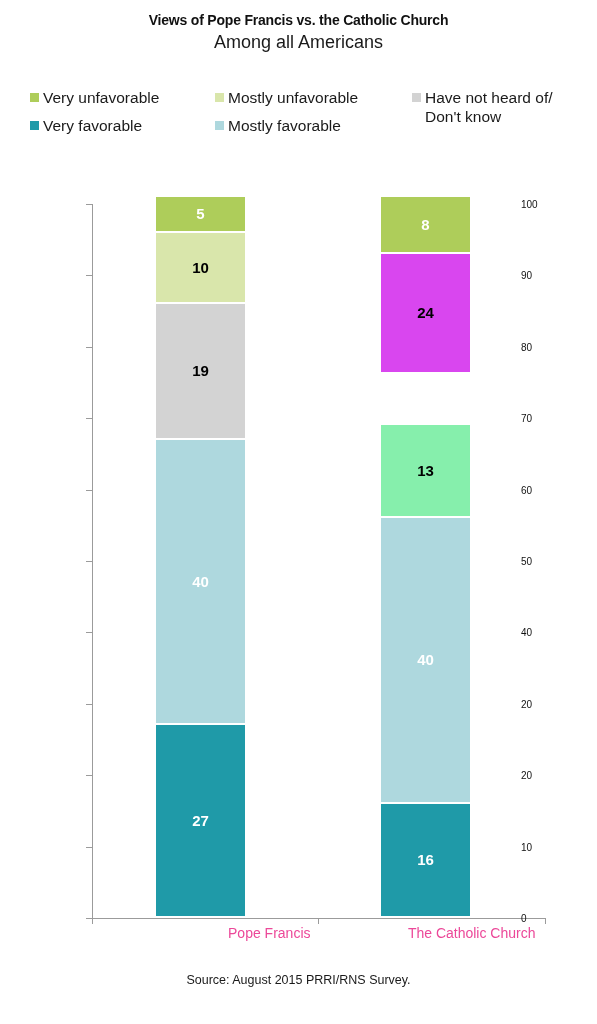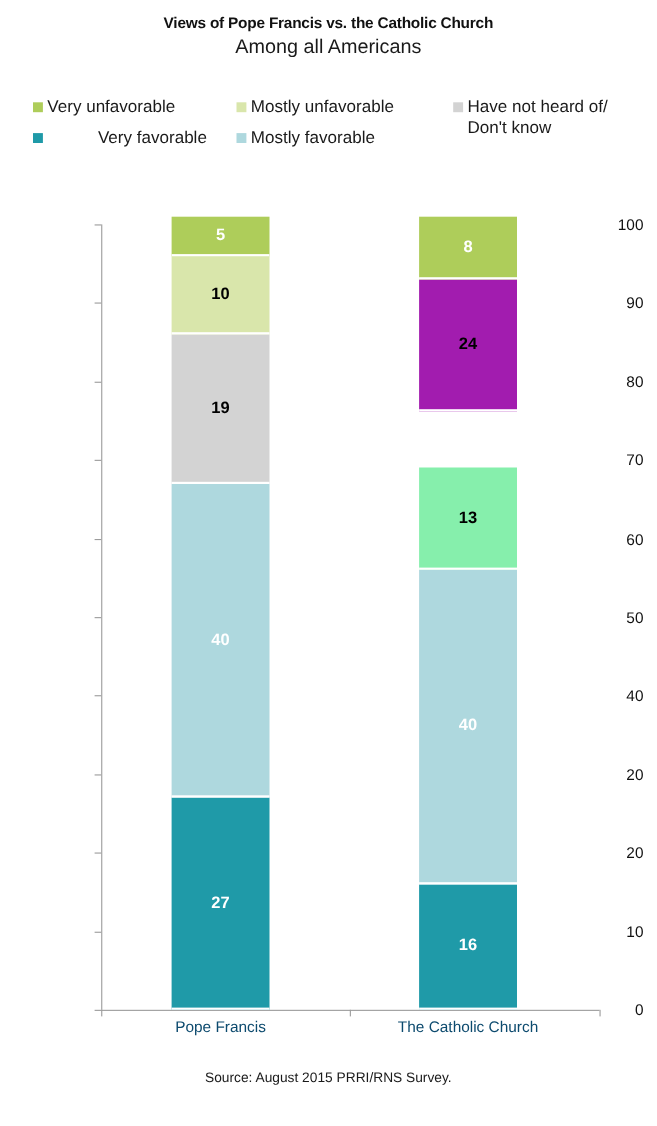--- a/index.html
+++ b/index.html
@@ -62,21 +62,21 @@
   }
   .legend-label {
     font-size: 15.5px;
     line-height: 1.25;
     color: #1a1a1a;
     white-space: pre-line;
   }
   #leg0 { left: 0px;   top: 0px; }
   #leg1 { left: 185px; top: 0px; }
   #leg2 { left: 382px; top: 0px; }
-  #leg3 { left: 0px;   top: 28px; gap: 46px; }
+  #leg3 { left: 0px;   top: 28px; }
   #leg4 { left: 185px; top: 28px; }
 
   
   .plot-wrap {
     position: absolute;
     left: 0;
     top: 0;
     width: 597px;
     height: 1024px;
   }
@@ -101,40 +101,40 @@
     position: absolute;
     left: 86px;
     width: 6px;
     height: 1px;
     background: #9b9b9b;
   }
   .ytick-label {
     position: absolute;
     right: 0;
     width: 76px;
-    text-align: right;
-    font-size: 14px;
+    text-align: left;
+    font-size: 10px;
     color: #111111;
     transform: translateY(-50%);
     padding-right: 12px;
     box-sizing: border-box;
   }
   .xtick {
     position: absolute;
     top: 918px;
     width: 1px;
     height: 6px;
     background: #9b9b9b;
   }
   .xlabel {
     position: absolute;
     top: 925px;
-    text-align: center;
+    text-align: right;
     font-size: 14px;
-    color: #0c4a6e;
+    color: #ec4899;
   }
 
   
   .bar {
     position: absolute;
     width: 89px;
   }
   .segment {
     position: absolute;
     width: 100%;
@@ -237,21 +237,21 @@
       <div class="bar" style="left: 381px; top: 204px; height: 714px;">
         <div class="segment" style="top: 599.76px; height: 114.24px; background: rgb(31, 154, 168); color: rgb(255, 255, 255); border-bottom: 2px solid rgb(255, 255, 255);">
           <span>16</span>
         </div>
         <div class="segment" style="top: 314.16px; height: 285.6px; background: rgb(174, 216, 222); color: rgb(255, 255, 255); border-bottom: 2px solid rgb(255, 255, 255);">
           <span>40</span>
         </div>
         <div class="segment" style="top: 221.34px; height: 92.82px; background: #86efac; color: rgb(0, 0, 0); border-bottom: 2px solid rgb(255, 255, 255);">
           <span>13</span>
         </div>
-        <div class="segment" style="top: 49.98px; height: 120px; background: #a21caf; color: rgb(0, 0, 0); border-bottom: 2px solid rgb(255, 255, 255);">
+        <div class="segment" style="top: 49.98px; height: 120px; background: #d946ef; color: rgb(0, 0, 0); border-bottom: 2px solid rgb(255, 255, 255);">
           <span>24</span>
         </div>
         <div class="segment" style="top: -7.14px; height: 57.12px; background: rgb(174, 205, 90); color: rgb(255, 255, 255); border-bottom: 2px solid rgb(255, 255, 255);">
           <span>8</span>
         </div>
       </div>
     </div>
   <div id="xaxis-root">
       <div class="xtick" style="left: 92px;"></div>
       <div class="xtick" style="left: 318px;"></div>

